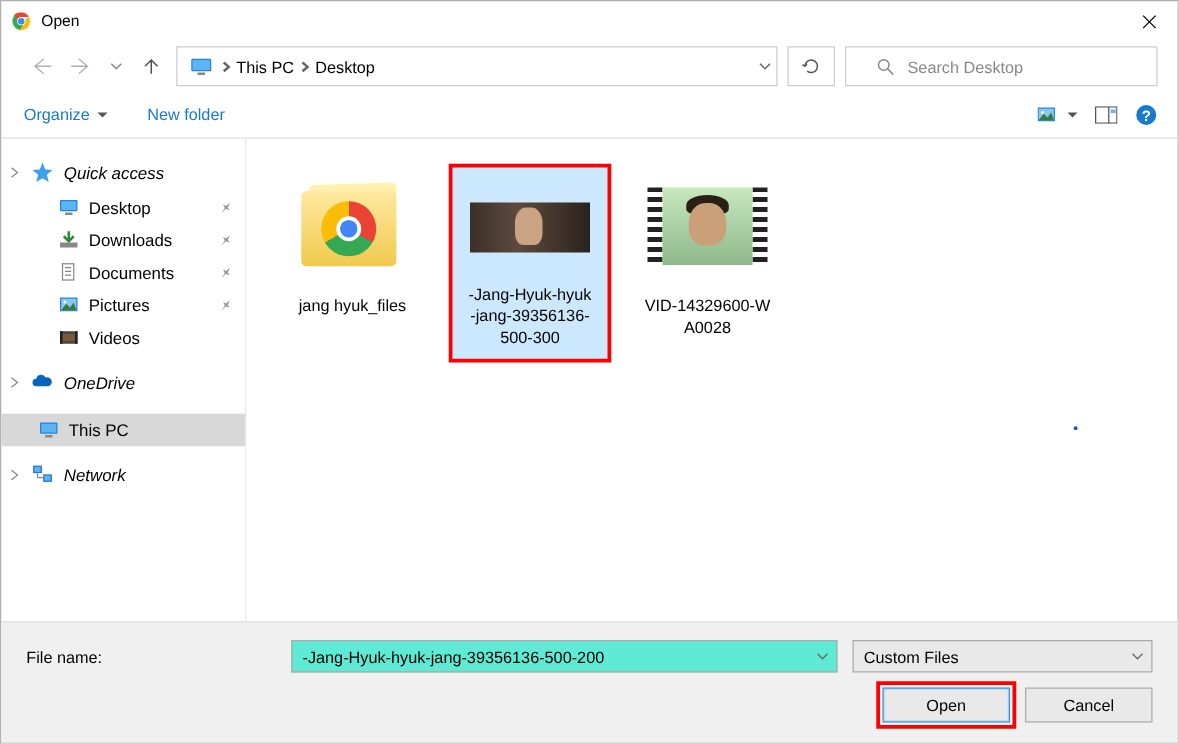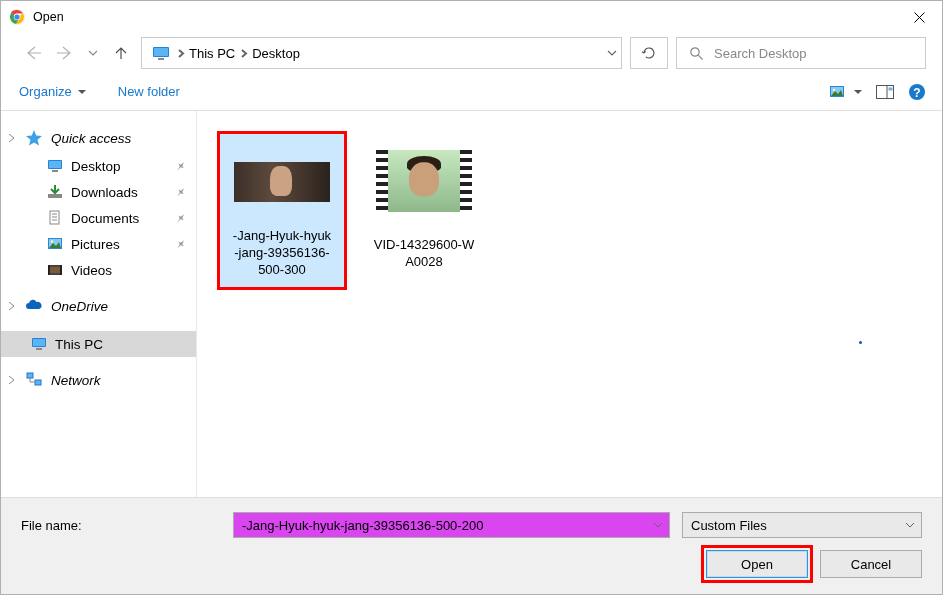--- a/index.html
+++ b/index.html
@@ -17,21 +17,21 @@
   .navrow { display: flex; align-items: center; height: 40px; padding: 0 16px 0 20px; gap: 8px; }
   .navbtn { width: 24px; height: 24px; display: flex; align-items: center; justify-content: center; color: #b0b0b0; }
   .navbtn.enabled { color: #505050; }
   .navbtn.small { width:16px; }
   .addressbar { flex: 1; height: 32px; border: 1px solid #ccc; background: #fff; display: flex; align-items: center; padding: 0 4px; position: relative; }
   .addressbar .pcicon { width:18px; height:18px; margin: 0 6px; }
   .addressbar .crumb { font-size: 13px; color: #000; padding: 4px 4px; }
   .addressbar .sep svg { width:9px; height:9px; stroke:#666; stroke-width:2; fill:none; }
   .addressbar .crumb-dd { position:absolute; right:4px; top:50%; transform:translateY(-50%); }
   .refreshbox { width:38px; height:32px; border:1px solid #ccc; display:flex; align-items:center; justify-content:center; }
-  .searchbox { width: 250px; height: 32px; border: 1px solid #ccc; display:flex; align-items:center; padding: 0 12px; gap:8px; }
+  .searchbox { width: 250px; height: 32px; border: 1px solid #ccc; display:flex; align-items:center; padding: 0 24px; gap:8px; }
   .searchbox input { border: none; outline: none; font-size: 13px; flex:1; background: transparent; }
   .searchbox input::placeholder { color: #888; }
 
   
   .toolbar { display: flex; align-items: center; height: 38px; border-bottom: 1px solid #e0e0e0; padding: 0 16px 0 18px; gap: 20px; }
   .toolbar .left { display:flex; gap:32px; align-items:center; }
   .toolbar .linkbtn { font-size: 13px; color: #1979ca; display:flex; align-items:center; gap:6px; }
   .toolbar .right { margin-left:auto; display:flex; align-items:center; gap: 14px; }
   .toolbar .viewbtn { display:flex; align-items:center; gap:6px; }
 
@@ -71,21 +71,21 @@
   .vid-film { position:absolute; top:0; bottom:0; width:12px; background: repeating-linear-gradient(#222 0 4px, #fff 4px 8px); }
   .vid-film.left { left:0; } .vid-film.right { right:0; }
   .vid-frame { position:absolute; left:12px; right:12px; top:0; bottom:0; background: linear-gradient(#c8e8c0,#8db88a); }
   .vid-face { position:absolute; left:50%; top:50%; transform:translate(-50%,-55%); width:30px; height:34px; background:#caa07a; border-radius:46% 46% 40% 40%; }
   .vid-hair { position:absolute; left:50%; top:6px; transform:translateX(-50%); width:34px; height:16px; background:#2b1e14; border-radius:50% 50% 30% 30%; }
 
   
   .footer { background:#f0f0f0; border-top:1px solid #ddd; padding: 14px 20px 16px 20px; display:flex; flex-direction:column; gap:12px; }
   .fn-row { display:flex; align-items:center; gap:12px; }
   .fn-label { width:200px; text-align:left; font-size:13px; }
-  .fn-combo { flex:1; height:26px; border:1px solid #aaa; background:#d946ef; display:flex; align-items:center; padding:0 8px; font-size:13px; position:relative; }
+  .fn-combo { flex:1; height:26px; border:1px solid #aaa; background:#5eead4; display:flex; align-items:center; padding:0 8px; font-size:13px; position:relative; }
   .filter-combo { width: 240px; height:26px; border:1px solid #aaa; background:#e9e9e9; display:flex; align-items:center; padding:0 8px; font-size:13px; position:relative; }
   .combo-dd { position:absolute; right:6px; top:50%; transform:translateY(-50%); }
   .btn-row { display:flex; justify-content:flex-end; gap:12px; }
   .btn { width: 102px; height:28px; border:1px solid #aaa; background:#e9e9e9; font-size:13px; display:flex; align-items:center; justify-content:center; }
   .btn.primary { border:1px solid #3a91d8; box-shadow: inset 0 0 0 1px #bcdcf4; }
   .btn.highlight-red { outline: 3px solid red; outline-offset: 2px; }
 
   .cursor-dot { position:absolute; width:3px; height:3px; background:#0a57c2; border-radius:50%; }
 
   svg { display:block; }
@@ -353,20 +353,35 @@
                 <rect x="10" y="9" width="6" height="5" fill="#5db4f4" stroke="#2074c8"></rect>
                 <path d="M5 7 V11 H10" stroke="#888" fill="none"></path>
               </svg>
             </span>
           <span>Network</span>
         </div>
       </div>
     </div>
 
     <div class="content" style="position:relative;">
+      <div class="file-item">
+        <div class="thumb">
+          <div class="folder-icon">
+            <div class="folder-back"></div>
+            <div class="folder-front">
+              <div class="chrome-disc">
+                  <div class="chrome-center">
+                    <div class="chrome-center-inner"></div>
+                  </div>
+                </div>
+            </div>
+          </div>
+        </div>
+        <div class="label">jang hyuk_files</div>
+      </div>
 
       <div class="file-item selected">
         <div class="thumb" style="height:80px;">
           <div class="img-thumb"></div>
         </div>
         <div class="label">
           <span>-Jang-Hyuk-hyuk</span><br>
           <span>-jang-39356136-</span><br>
           <span>500-300</span>
         </div>

